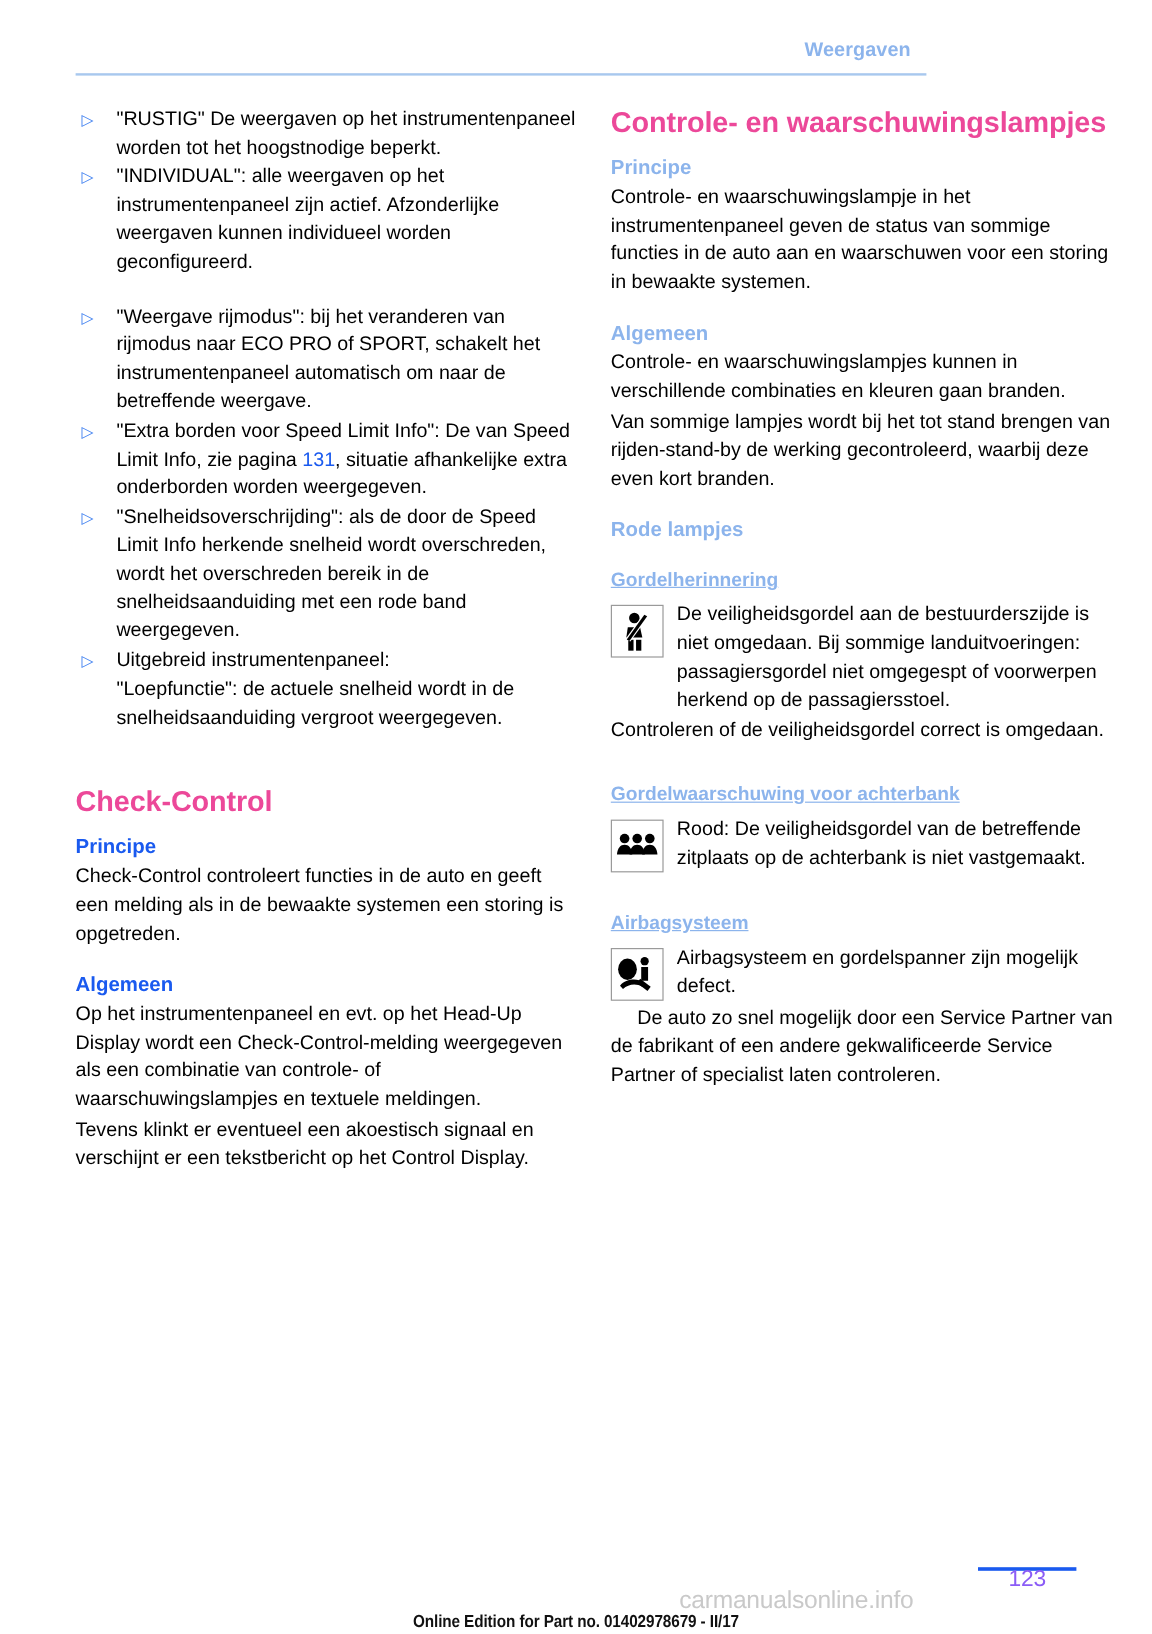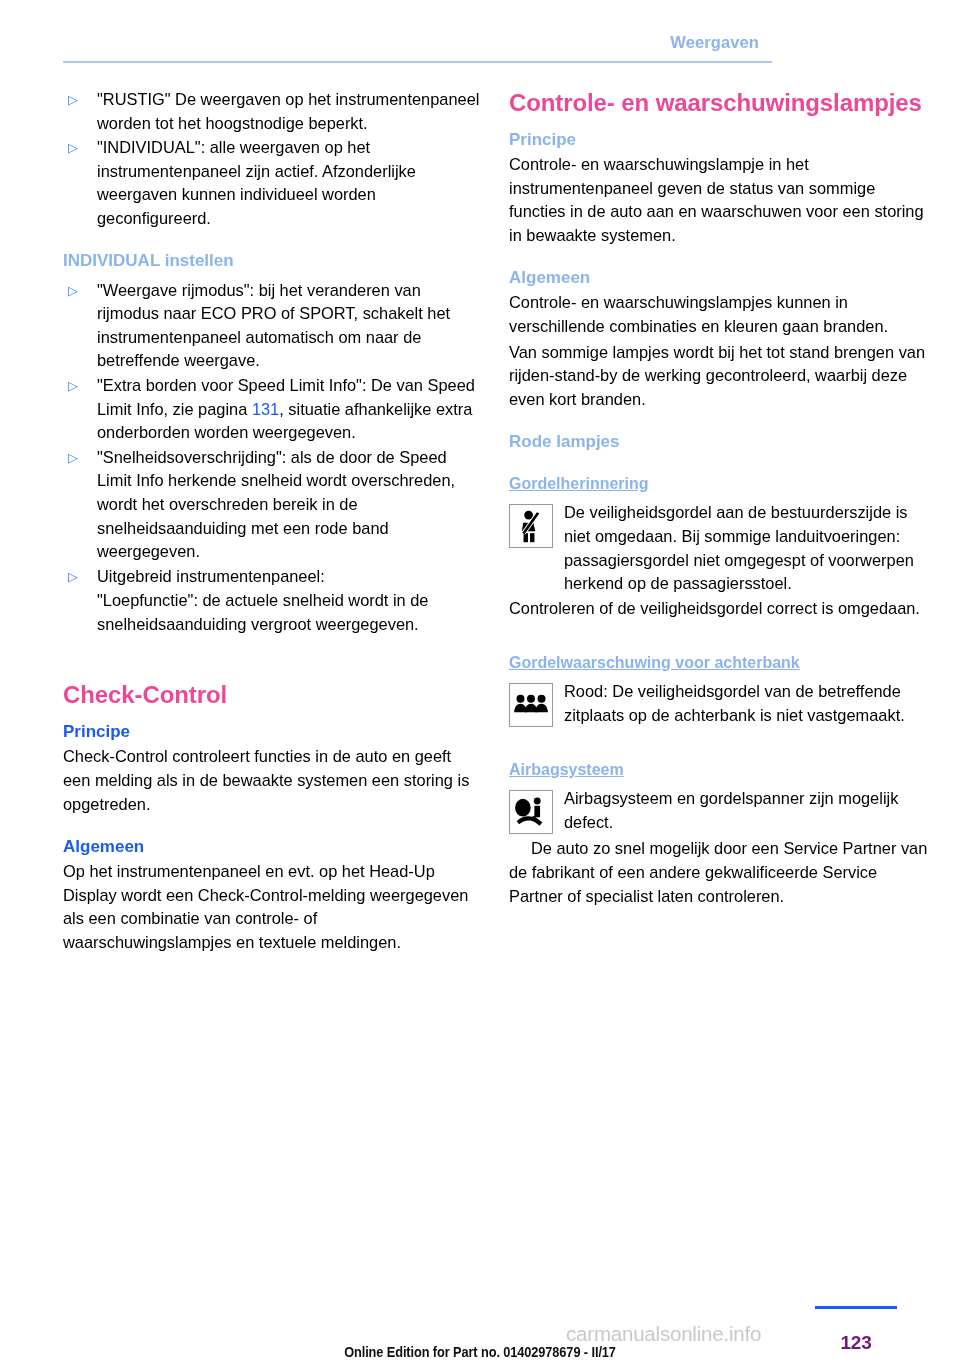--- a/index.html
+++ b/index.html
@@ -192,26 +192,26 @@
     position: absolute;
     right: 63px;
     top: 10px;
     width: 82px;
     height: 3px;
     background: #1A5AEF;
   }
   .page-number {
     position: absolute;
     right: 63px;
-    top: 36px;
+    top: 10px;
     width: 82px;
     text-align: center;
     font-size: 19px;
-    font-weight: bold;
-    color: #701a75;
+    font-weight: normal;
+    color: #8b5cf6;
     letter-spacing: -0.2px;
   }
   .edition {
     position: absolute;
     left: 0;
     right: 0;
     top: 48px;
     text-align: center;
     font-size: 14.5px;
     font-weight: bold;
@@ -249,21 +249,20 @@
         <span>"RUSTIG" De weergaven op het instrumentenpaneel worden tot het hoogstnodige beperkt.</span>
       </li>
       <li>
         <span class="bullet-marker">▷</span>
         <span>"INDIVIDUAL": alle weergaven op het instrumentenpaneel zijn actief. Afzonderlijke weergaven kunnen individueel worden geconfigureerd.</span>
       </li>
     </ul>
 
     <div class="spacer-md"></div>
 
-    <h2 class="subhead-light">INDIVIDUAL instellen</h2>
 
     <div class="spacer-xs"></div>
 
     <ul class="bullets">
       <li>
         <span class="bullet-marker">▷</span>
         <span>"Weergave rijmodus": bij het veranderen van rijmodus naar ECO PRO of SPORT, schakelt het instrumentenpaneel automatisch om naar de betreffende weergave.</span>
       </li>
       <li>
         <span class="bullet-marker">▷</span>
@@ -288,20 +287,21 @@
 
     <div class="spacer-sm"></div>
 
     <h2 class="subhead-strong">Principe</h2>
     <p class="para">Check-Control controleert functies in de auto en geeft een melding als in de bewaakte systemen een storing is opgetreden.</p>
 
     <div class="spacer-md"></div>
 
     <h2 class="subhead-strong">Algemeen</h2>
     <p class="para">Op het instrumentenpaneel en evt. op het Head-Up Display wordt een Check-Control-melding weergegeven als een combinatie van controle- of waarschuwingslampjes en textuele meldingen.</p>
+    <p class="para">Tevens klinkt er eventueel een akoestisch signaal en verschijnt er een tekstbericht op het Control Display.</p>
 
   </div>
 
   <div class="col col-right">
 
     <h1 class="section-title">Controle- en waarschuwingslampjes</h1>
 
     <div class="spacer-sm"></div>
 
     <h2 class="subhead-light">Principe</h2>

